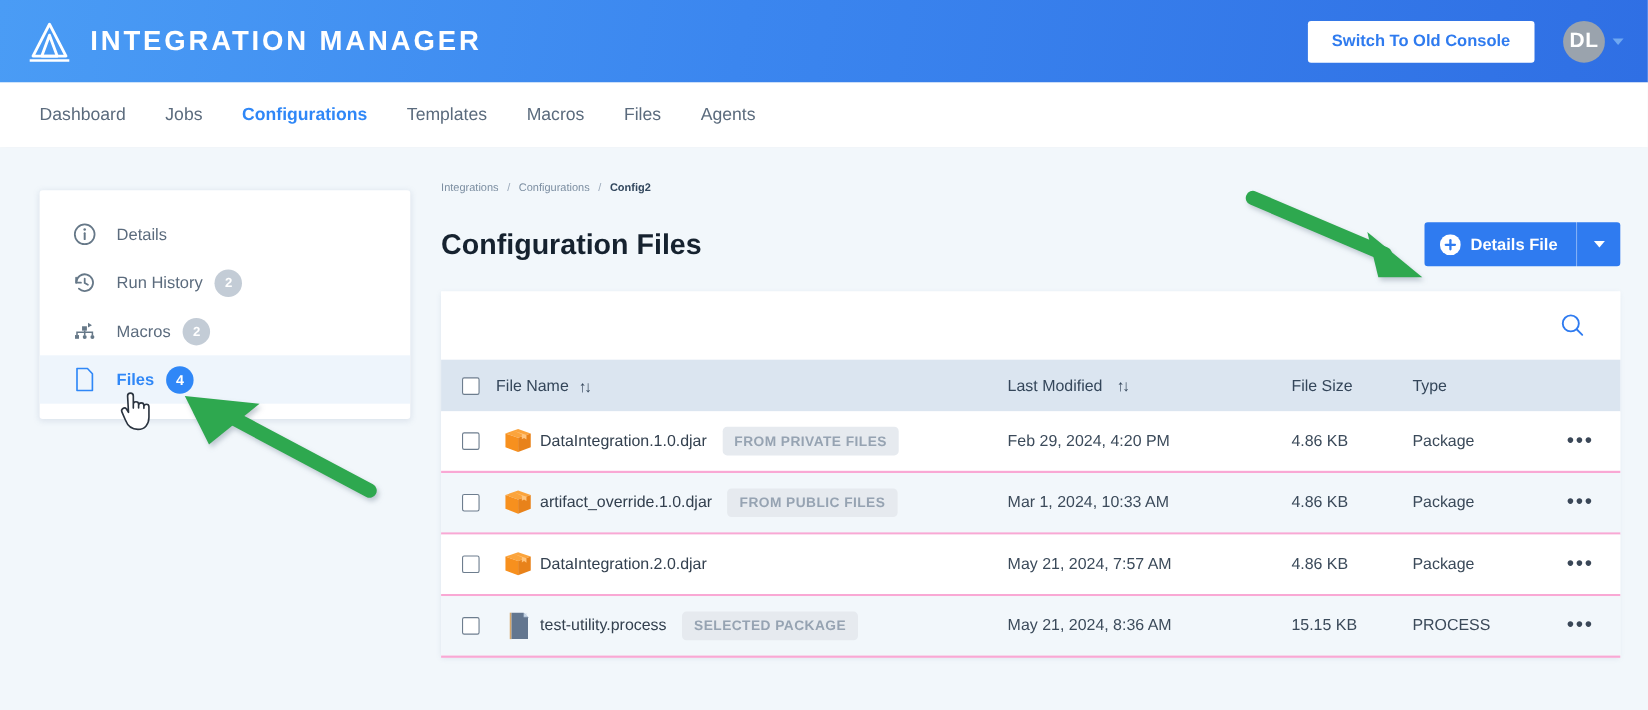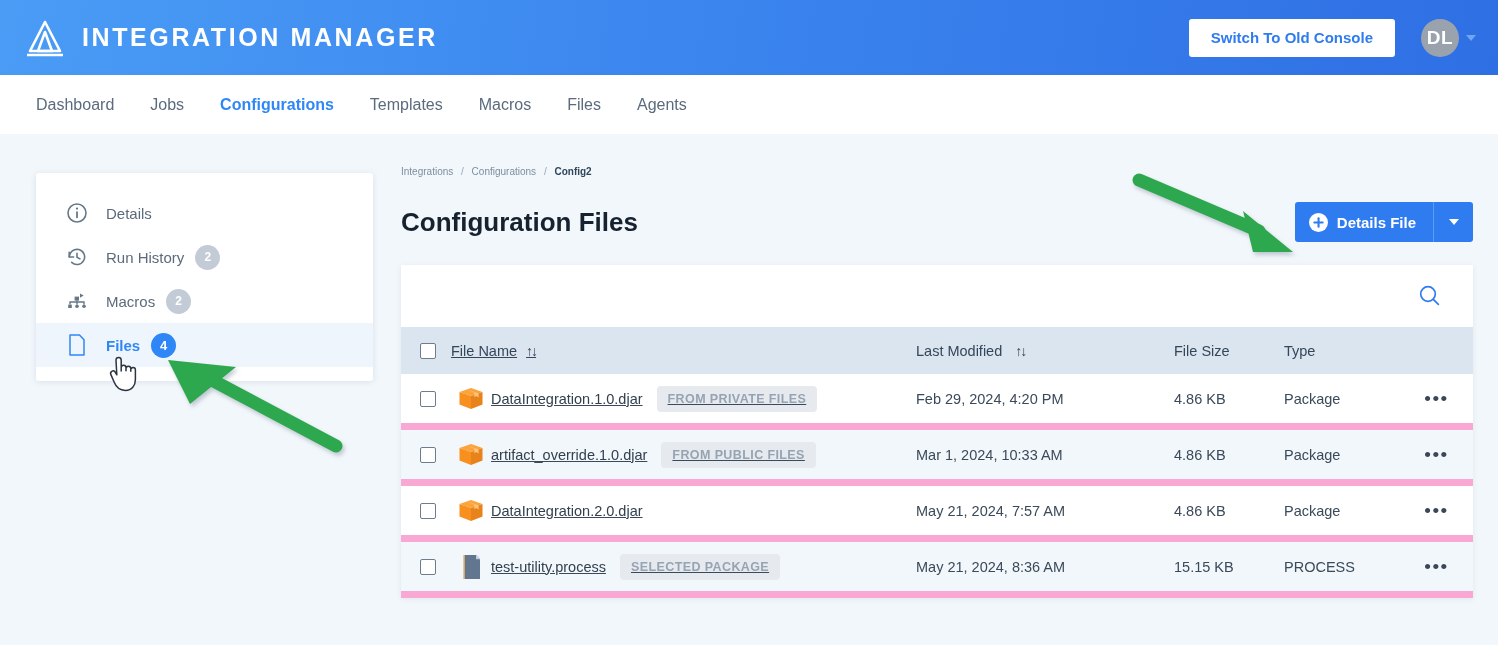--- a/index.html
+++ b/index.html
@@ -146,28 +146,28 @@
   .search-icon-btn { cursor: pointer; width: 26px; height: 26px; }
 
   .thead {
     height: 47px; background: #dbe5f0;
     display: flex; align-items: center;
     font-size: 14.5px; color: #34465a;
   }
   .row {
     height: 56px; display: flex; align-items: center;
     font-size: 14.5px; color: #3b4a5a;
-    border-bottom: 7px solid #f9a8d4;
+    border-bottom: 2px solid #f9a8d4;
   }
   .row.alt { background: #f2f7fb; }
   .row.white { background: #ffffff; }
 
   .c-check { width: 50px; display: flex; justify-content: center; padding-left: 4px; }
   .c-icon  { width: 40px; display: flex; justify-content: center; }
-  .c-name  { width: 425px; display: flex; align-items: center; text-decoration: underline; }
+  .c-name  { width: 425px; display: flex; align-items: center; }
   .c-mod   { width: 258px; }
   .c-size  { width: 110px; }
   .c-type  { width: 120px; }
   .c-menu  { width: 65px; display: flex; justify-content: center; }
   .thead .c-name { width: 465px; padding-left: 0; }
 
   .cbox {
     width: 16px; height: 16px; border: 1.6px solid #6d7d8e;
     border-radius: 2px; background: #ffffff; cursor: pointer;
   }

